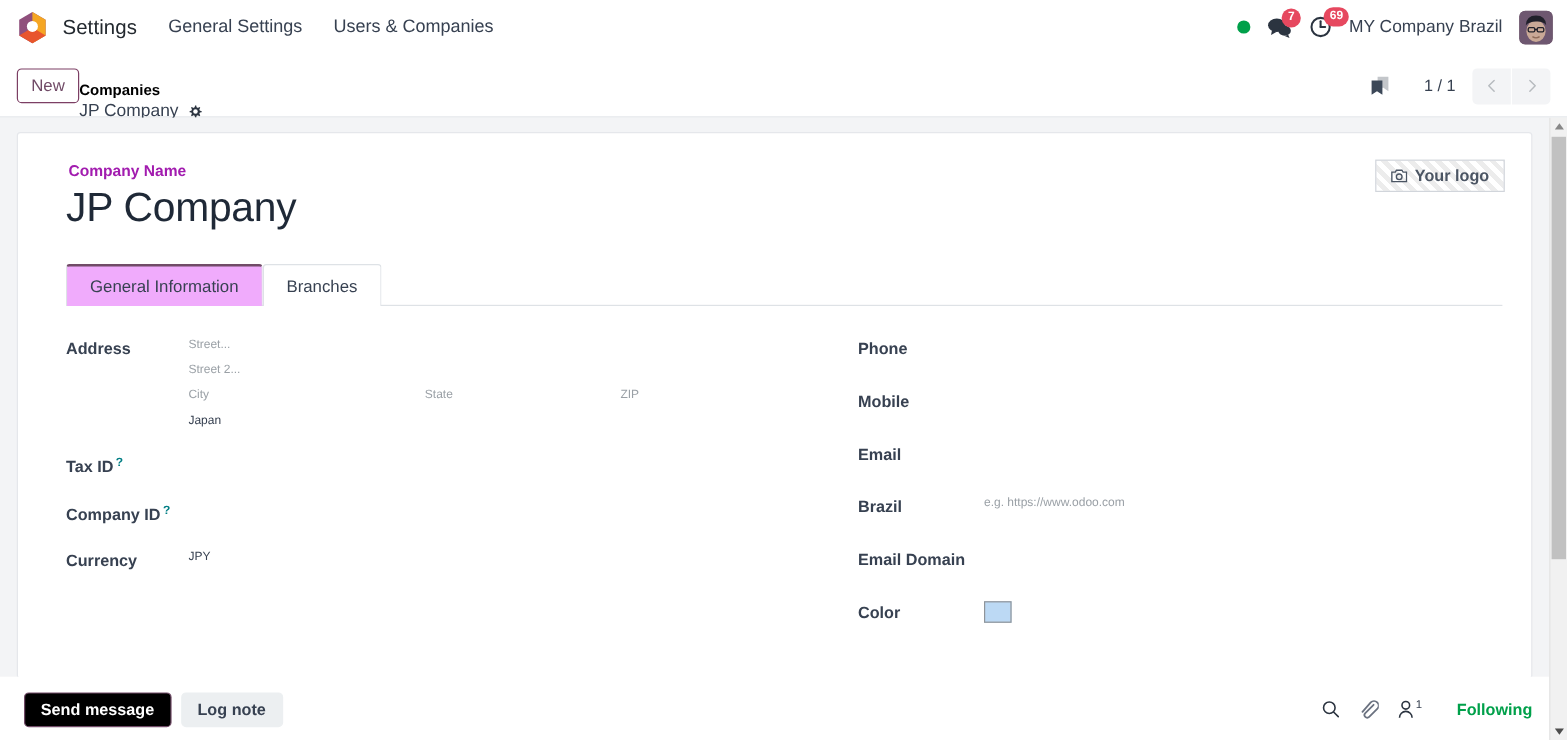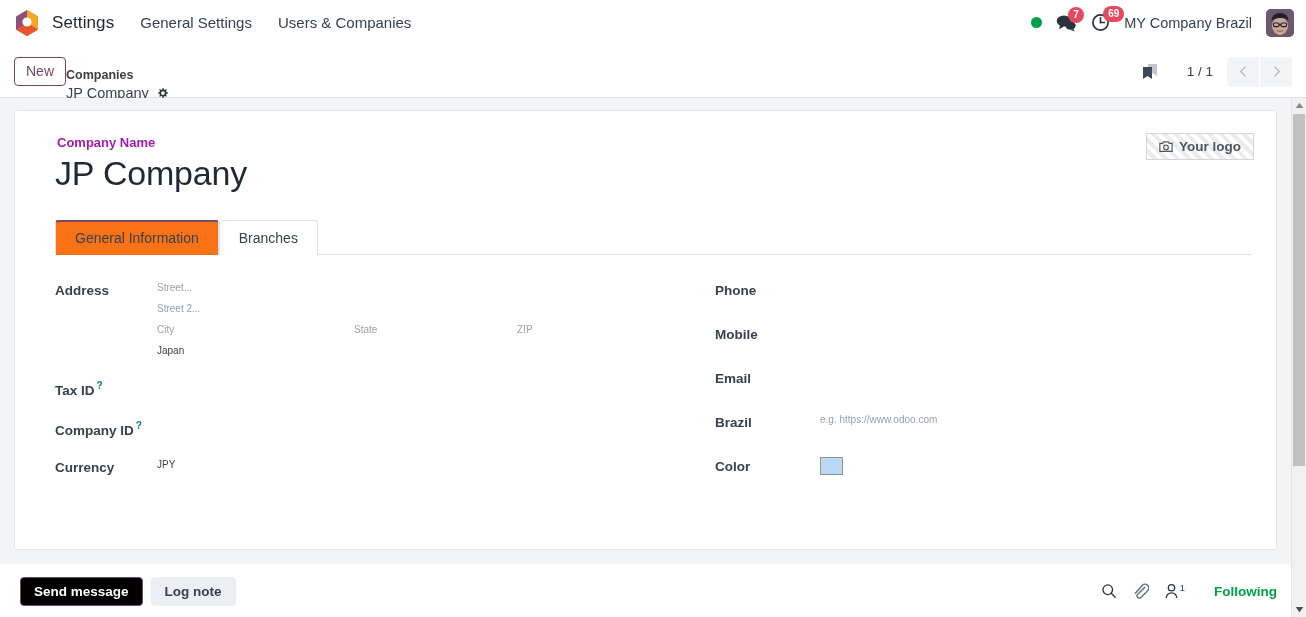--- a/index.html
+++ b/index.html
@@ -106,21 +106,21 @@
     border-radius: 4px;
     font-size: 14px;
     padding: 5px 11px;
     margin-right: 0;
     cursor: pointer;
     line-height: 1.25;
   }
   .breadcrumb-wrap { display: flex; flex-direction: column; justify-content: center; }
   .bc-parent {
     font-size: 12.5px;
-    color: #404040;
+    color: #000000;
     font-weight: bold;
     line-height: 1.25;
     cursor: pointer;
     margin-top: 28px;
   }
   .bc-current {
     font-size: 14.5px;
     color: #374151;
     line-height: 1.3;
     display: flex;
@@ -220,21 +220,21 @@
     border: 1px solid transparent;
     border-bottom: none;
     cursor: pointer;
     position: relative;
     top: 1px;
   }
   .tab.active {
     border-color: #dee2e6;
     border-top: 2px solid #714b67;
     border-radius: 3px 3px 0 0;
-    background: #f97316;
+    background: #f0abfc;
     padding-top: 8px;
   }
   .tab.inactive {
     border-color: #dee2e6;
     border-radius: 3px 3px 0 0;
   }
 
   
   .form-cols {
     display: flex;
@@ -536,20 +536,24 @@
           <div class="frow" style="margin-top:22px">
             <div class="flabel wide">Email</div>
             <div class="fvalue"></div>
           </div>
 
           <div class="frow" style="margin-top:22px">
             <div class="flabel wide">Brazil</div>
             <div class="fvalue placeholder">e.g. https://www.odoo.com</div>
           </div>
 
+          <div class="frow" style="margin-top:22px">
+            <div class="flabel wide">Email Domain</div>
+            <div class="fvalue"></div>
+          </div>
 
           <div class="frow" style="margin-top:22px">
             <div class="flabel wide">Color</div>
             <div class="fvalue">
               <span class="color-swatch" style="background: rgb(188, 217, 244);"></span>
             </div>
           </div>
 
         </div>
       </div>

